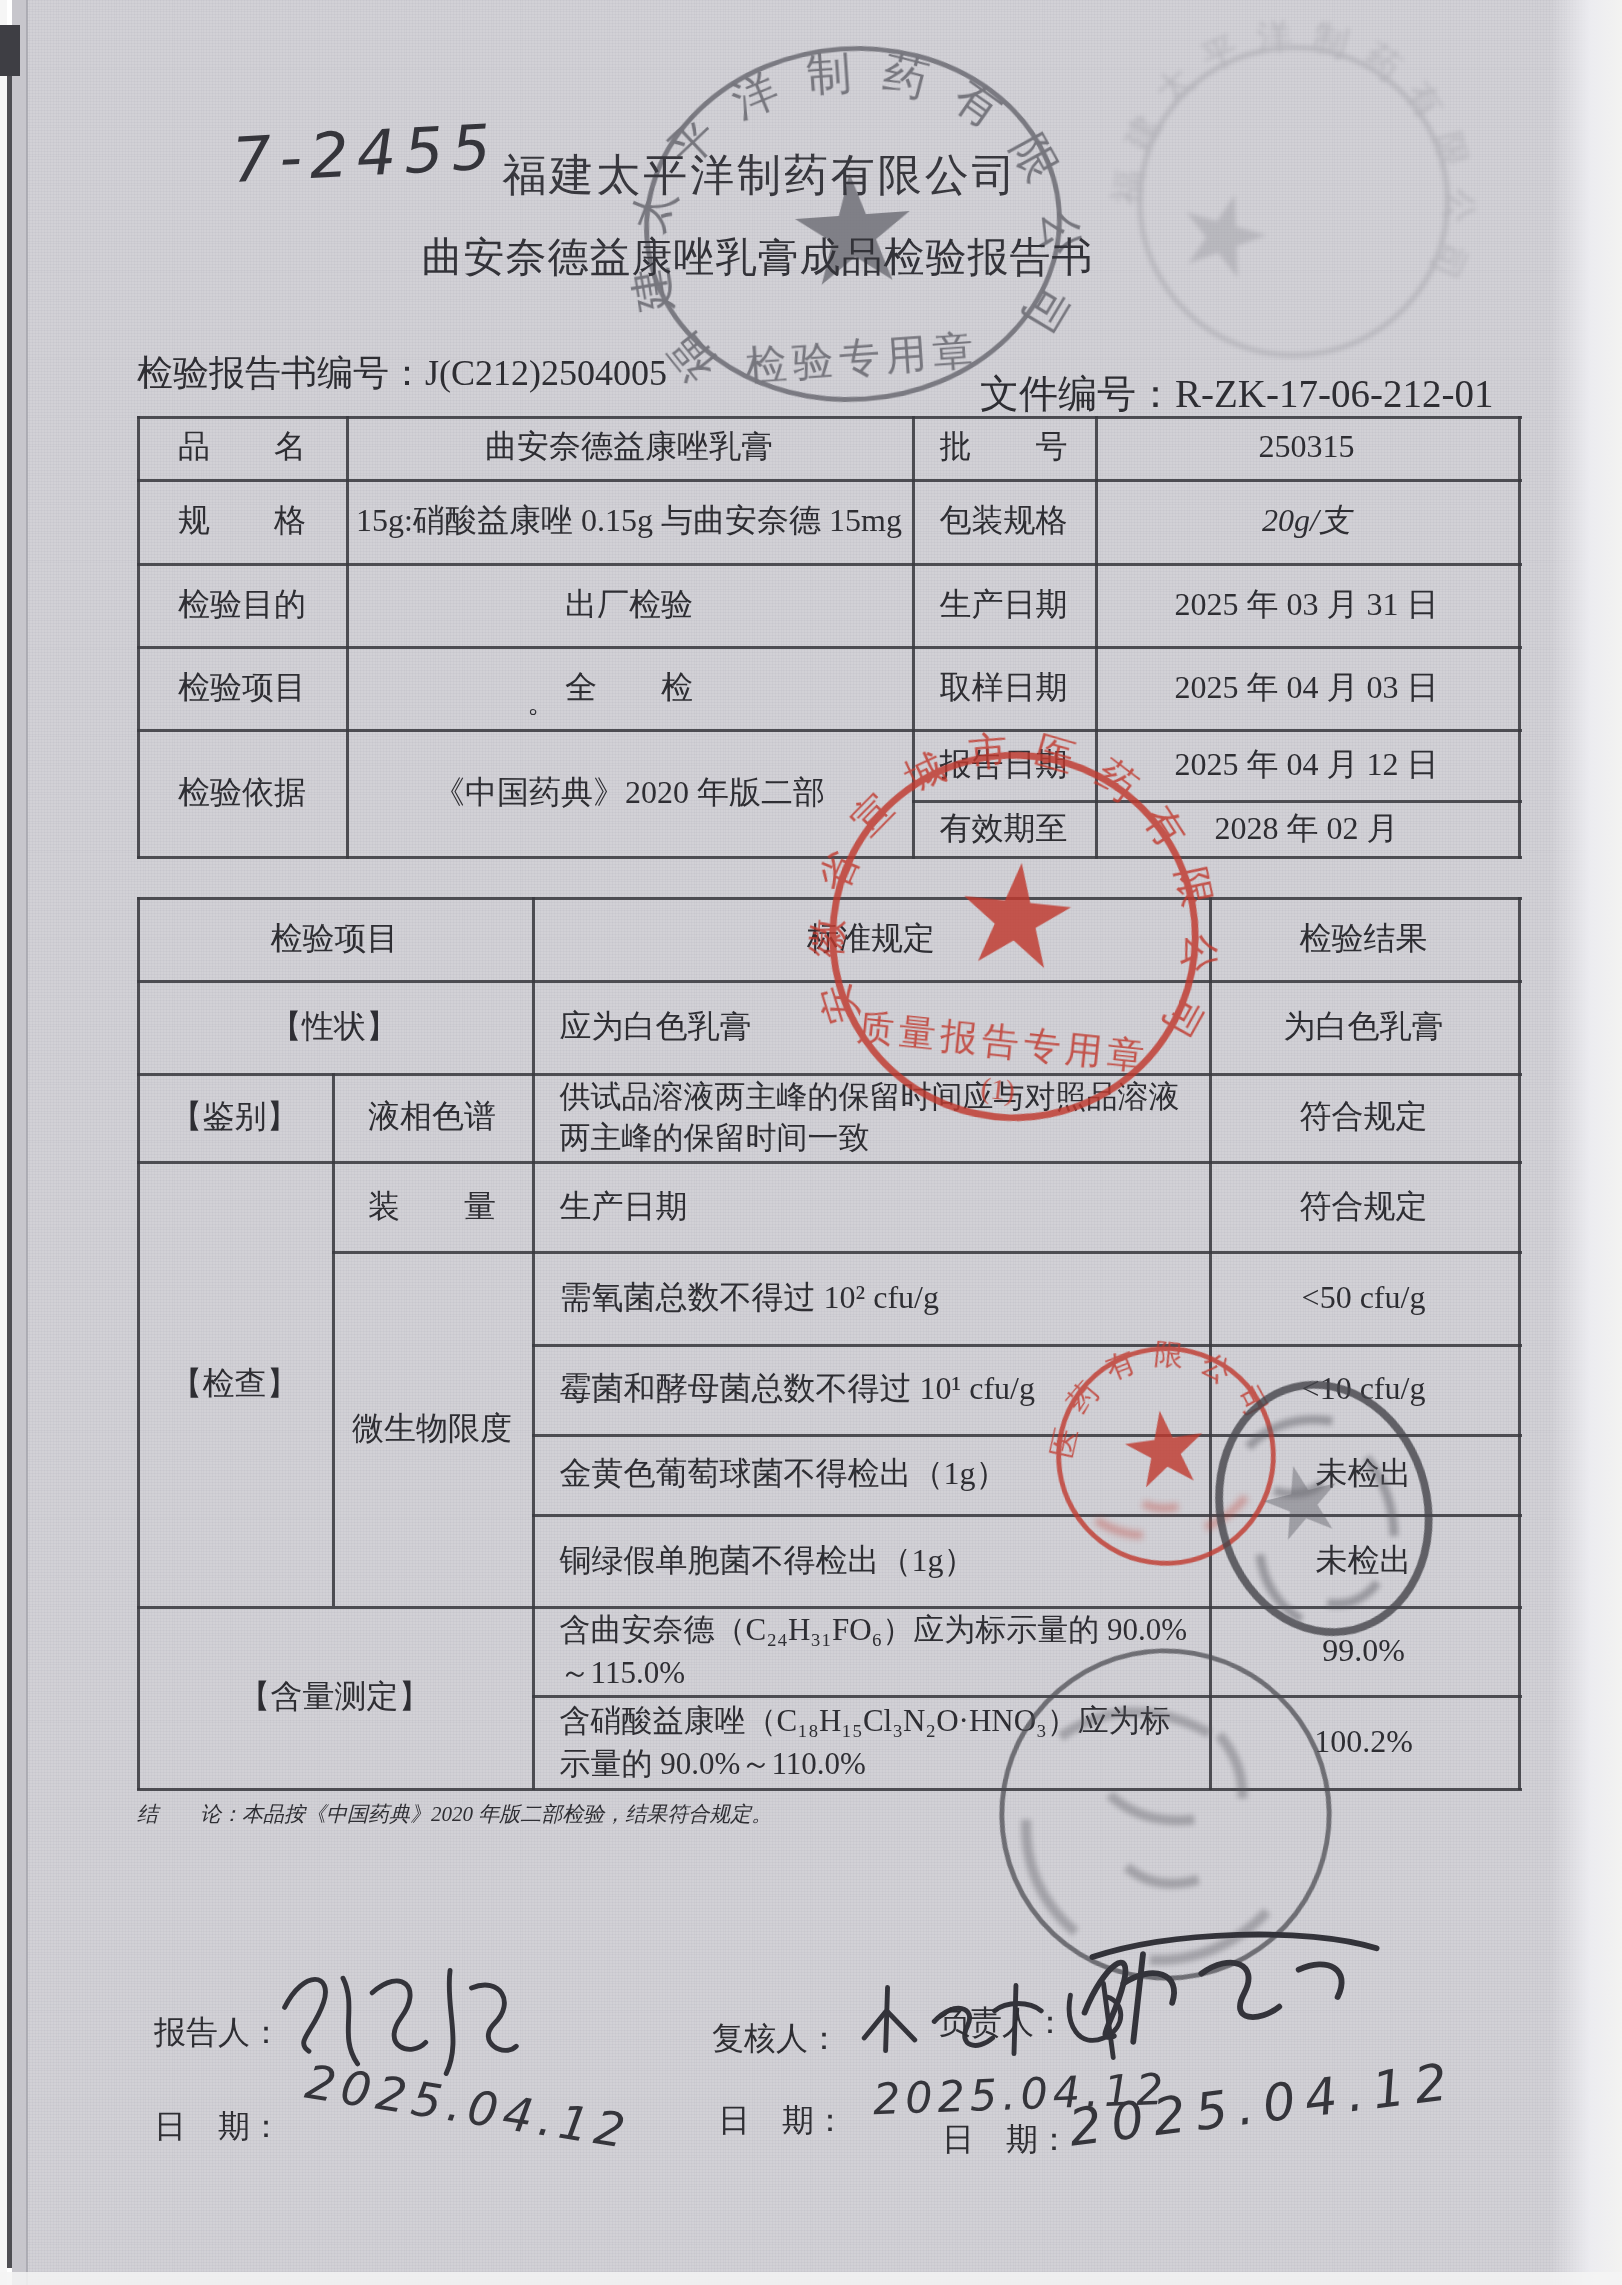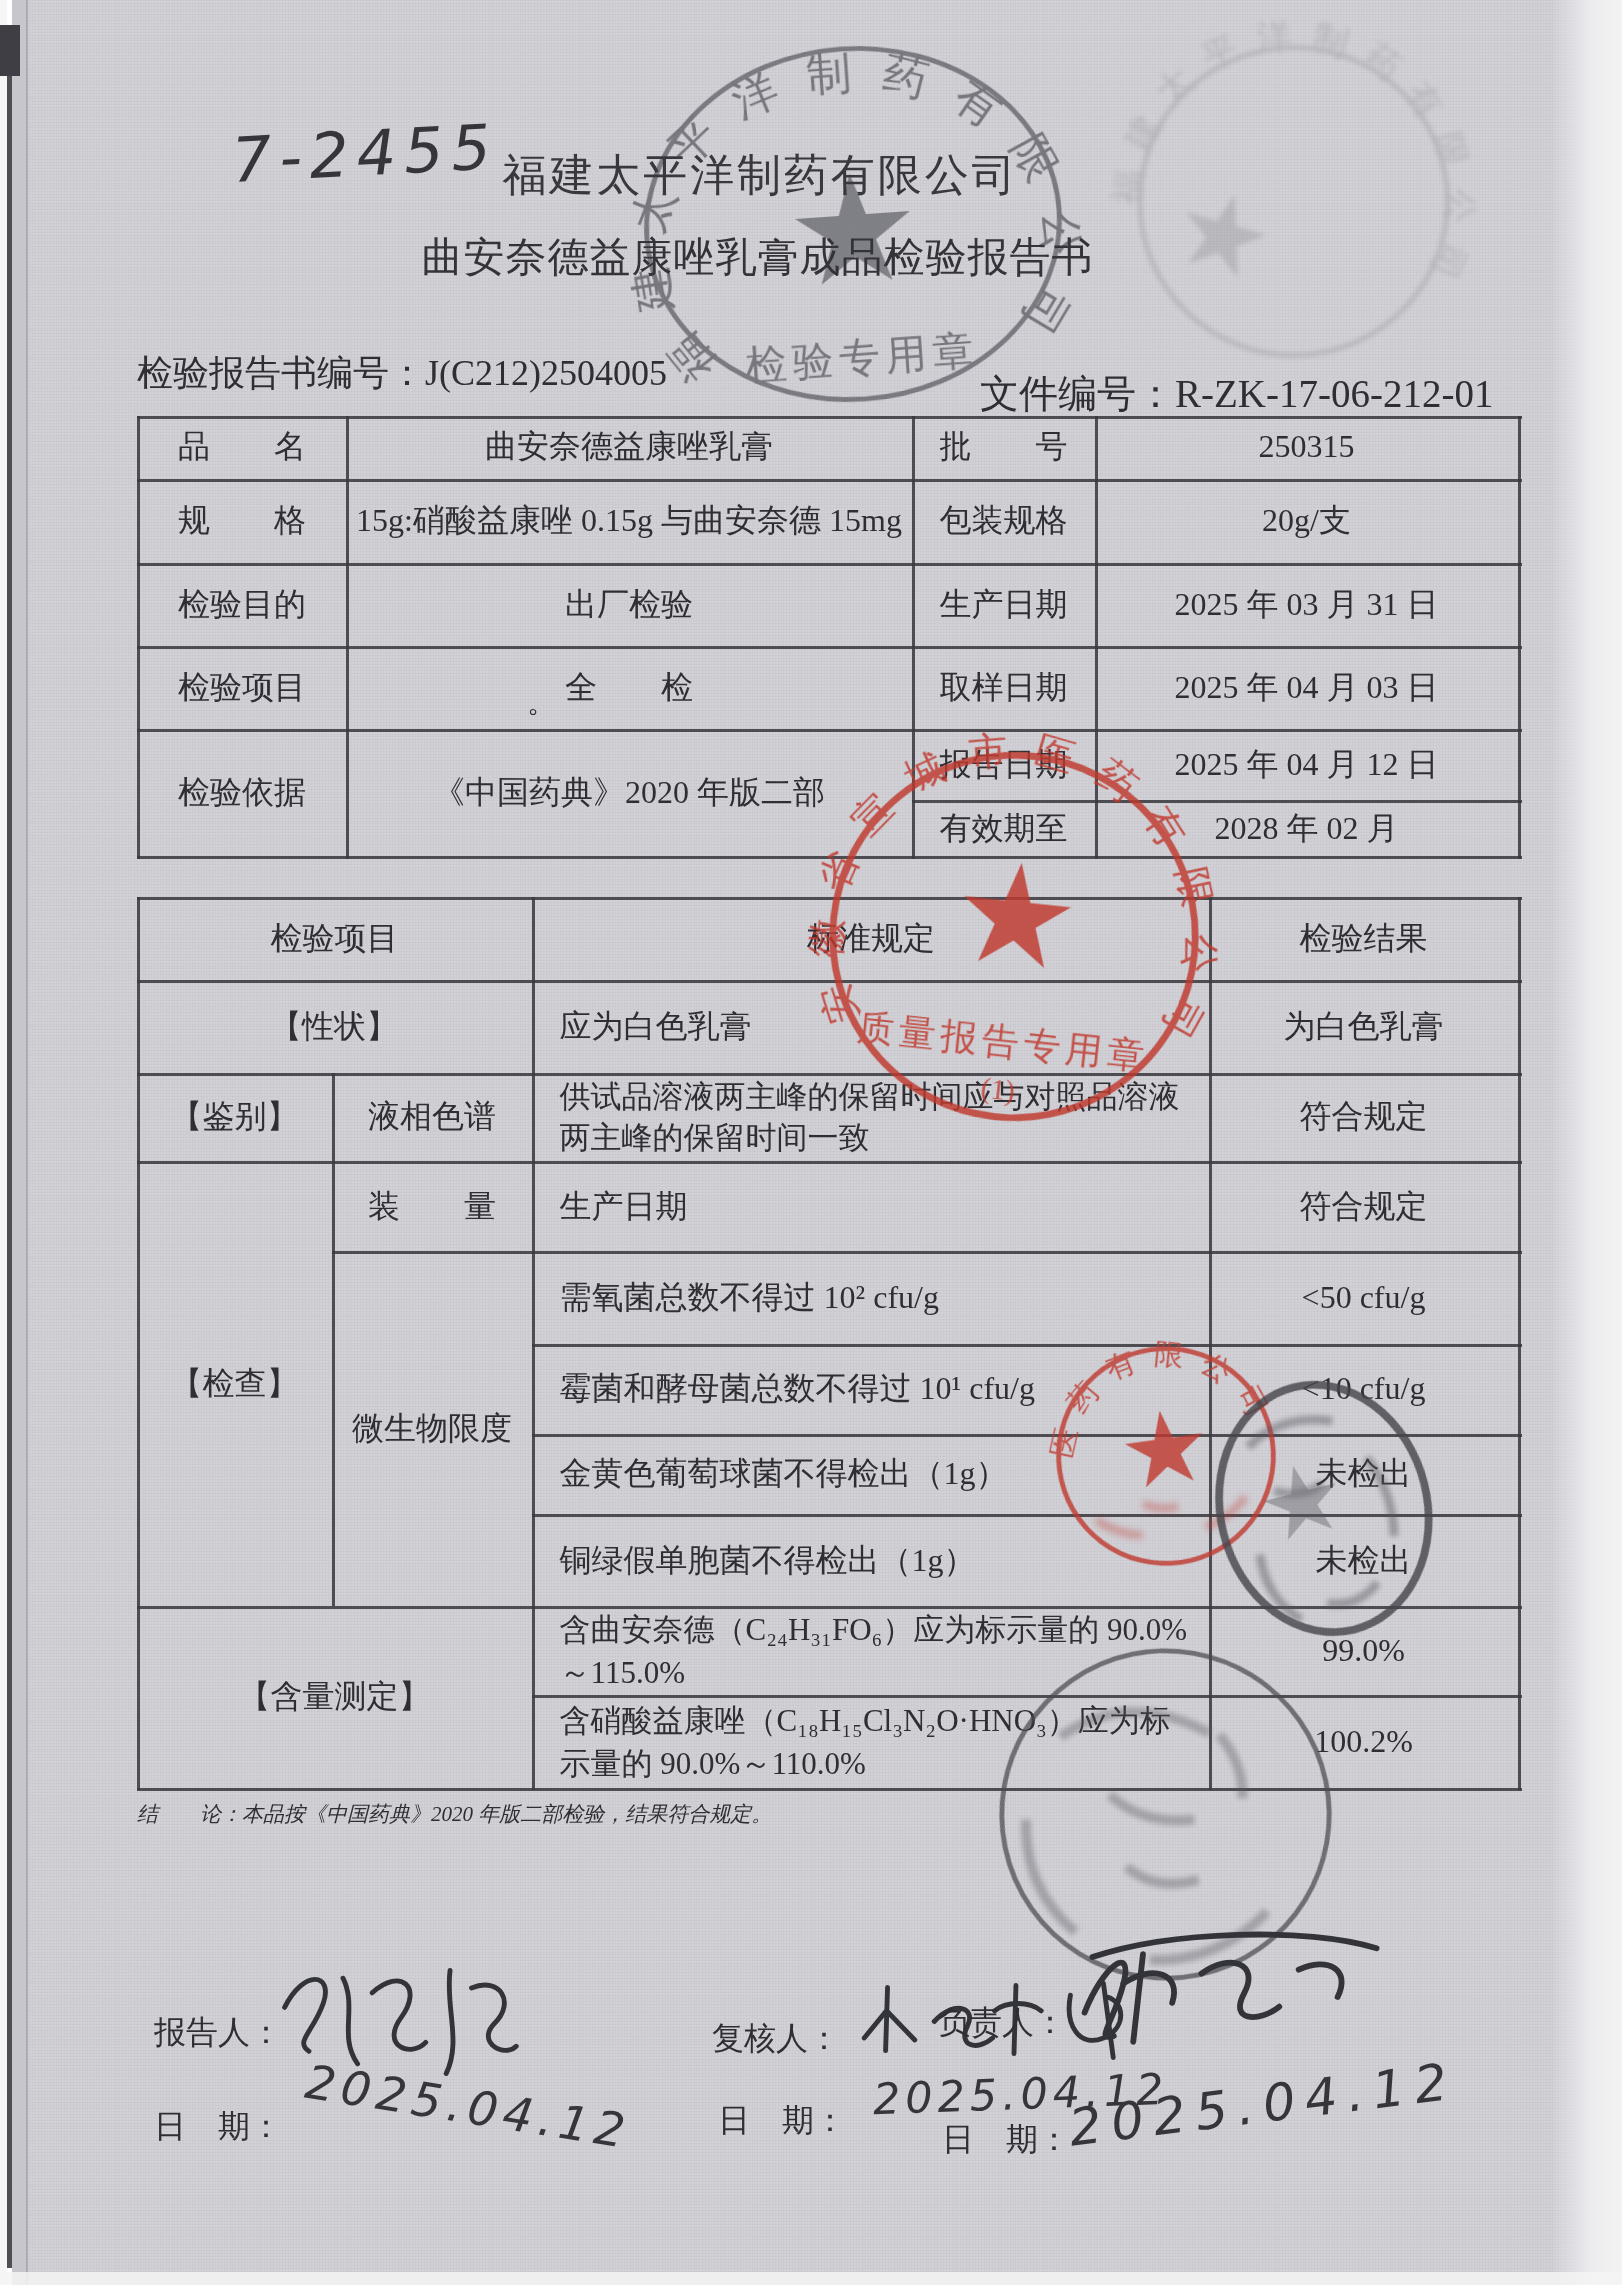--- a/index.html
+++ b/index.html
@@ -85,21 +85,21 @@
     <div class="vline" style="left:1518px;top:416px;height:443px;"></div>
 
     <div class="cell" style="left:137px;top:416px;width:210px;height:62px;">品　　名</div>
     <div class="cell" style="left:346px;top:416px;width:566px;height:62px;">曲安奈德益康唑乳膏</div>
     <div class="cell" style="left:912px;top:416px;width:183px;height:62px;">批　　号</div>
     <div class="cell" style="left:1095px;top:416px;width:423px;height:62px;">250315</div>
 
     <div class="cell" style="left:137px;top:479px;width:210px;height:84px;">规　　格</div>
     <div class="cell" style="left:346px;top:479px;width:566px;height:84px;">15g:硝酸益康唑 0.15g 与曲安奈德 15mg</div>
     <div class="cell" style="left:912px;top:479px;width:183px;height:84px;">包装规格</div>
-    <div class="cell" style="left:1095px;top:479px;width:423px;height:84px;">20g/支</div>
+    <div class="cell" style="left:1095px;top:479px;width:423px;height:84px;font-style:italic;">20g/支</div>
 
     <div class="cell" style="left:137px;top:563px;width:210px;height:83px;">检验目的</div>
     <div class="cell" style="left:346px;top:563px;width:566px;height:83px;">出厂检验</div>
     <div class="cell" style="left:912px;top:563px;width:183px;height:83px;">生产日期</div>
     <div class="cell" style="left:1095px;top:563px;width:423px;height:83px;">2025 年 03 月 31 日</div>
 
     <div class="cell" style="left:137px;top:646px;width:210px;height:83px;">检验项目</div>
     <div class="cell" style="left:346px;top:646px;width:566px;height:83px;">全　　检</div>
     <div class="cell" style="left:912px;top:646px;width:183px;height:83px;">取样日期</div>
     <div class="cell" style="left:1095px;top:646px;width:423px;height:83px;">2025 年 04 月 03 日</div>

